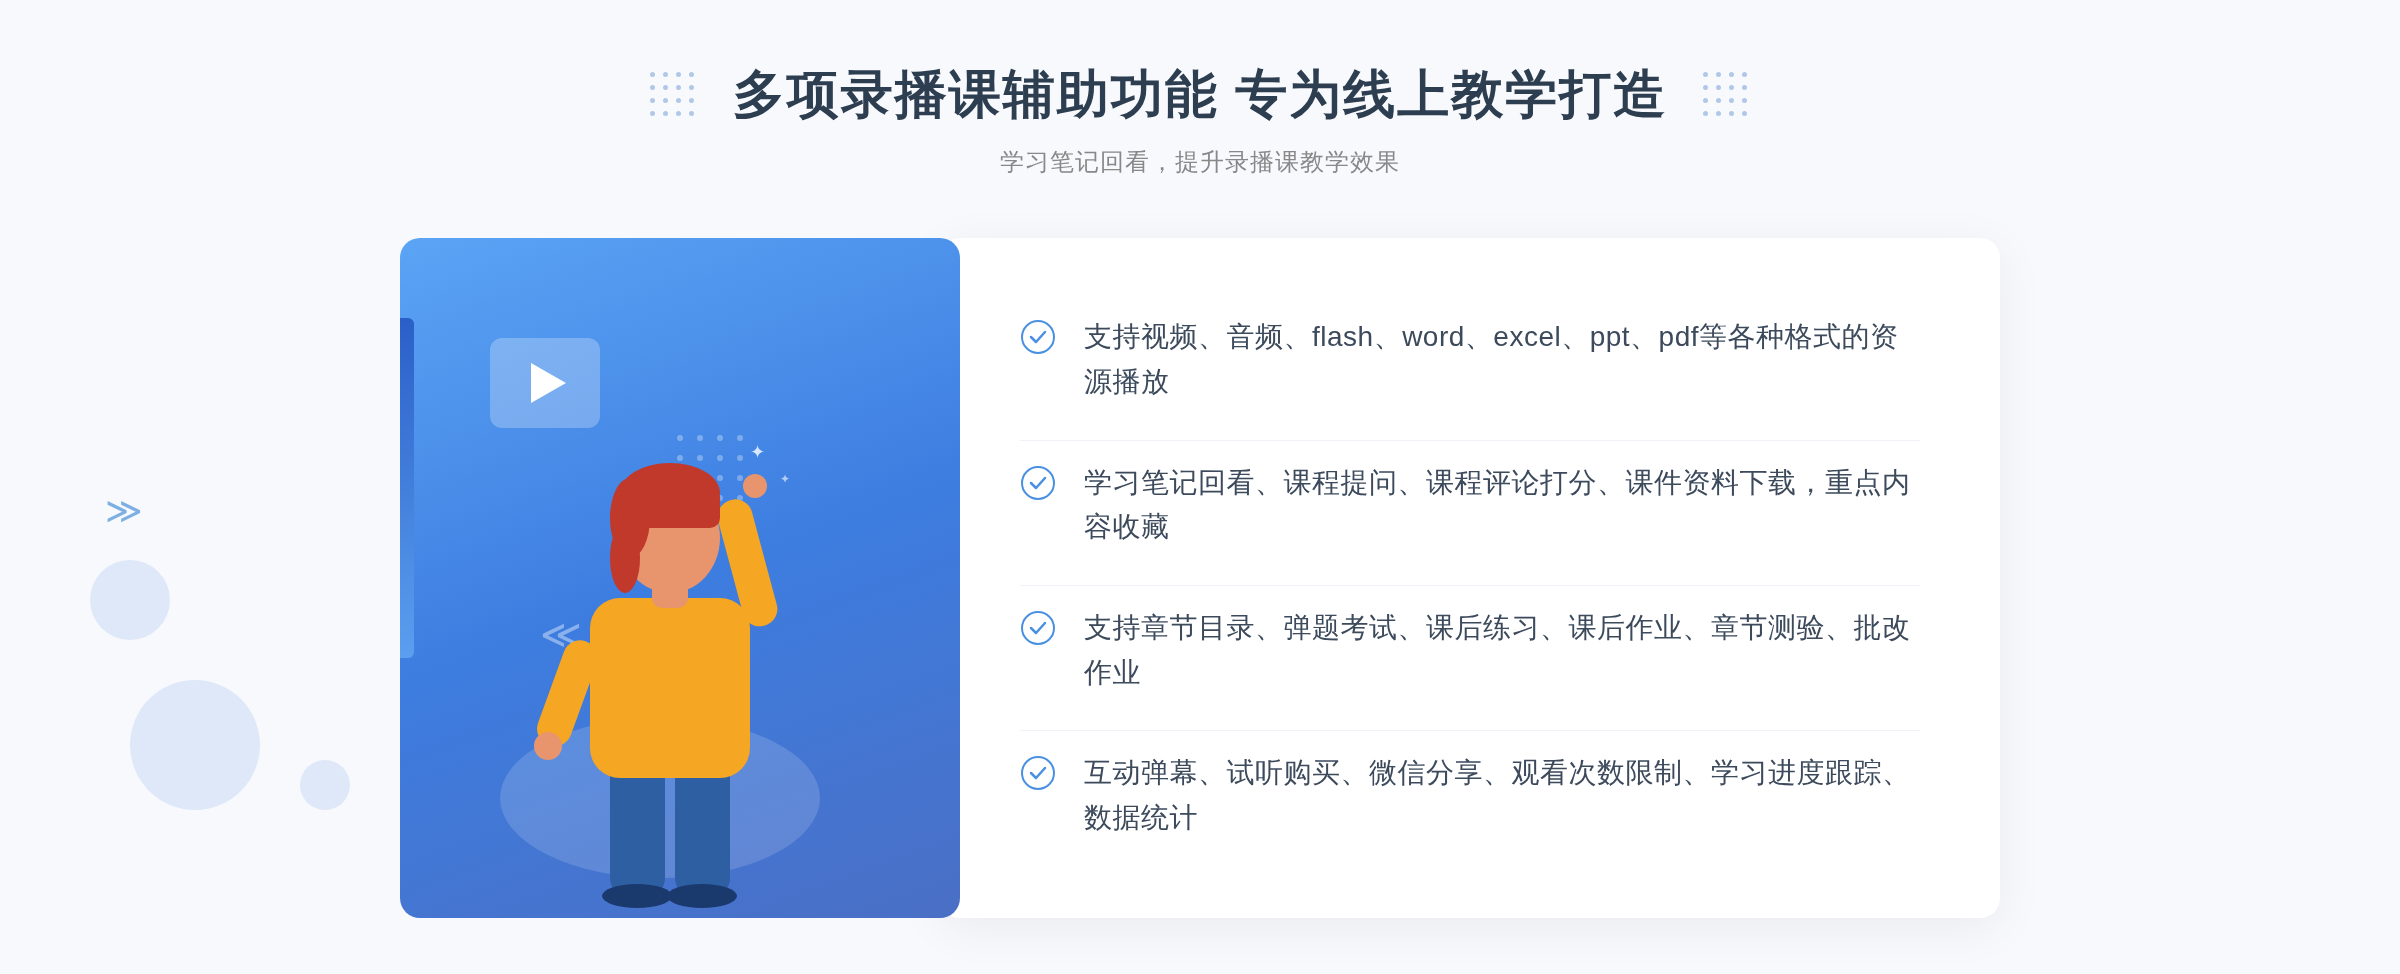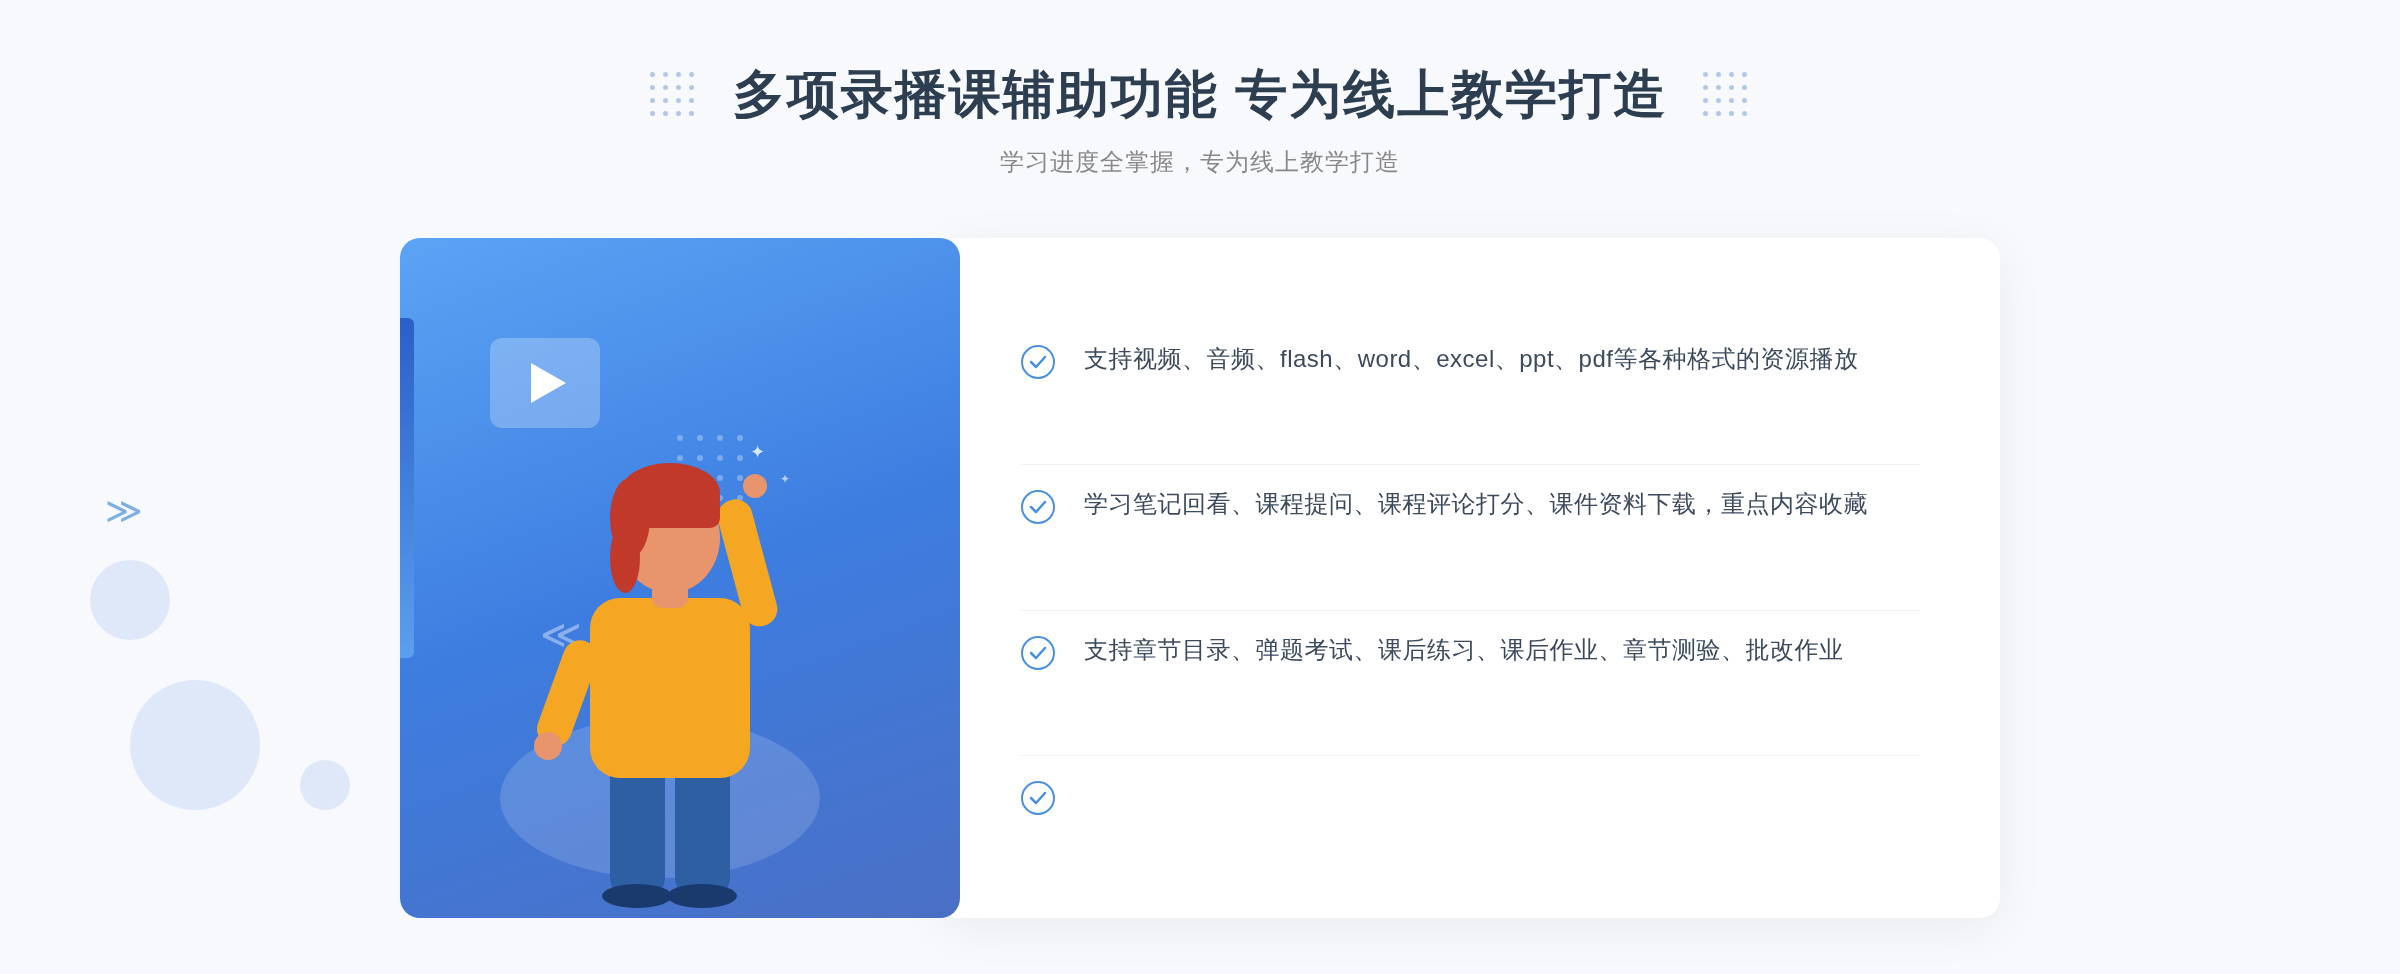--- a/index.html
+++ b/index.html
@@ -173,21 +173,21 @@
     }
 
     .check-icon {
       width: 36px;
       height: 36px;
       flex-shrink: 0;
       margin-top: 4px;
     }
 
     .feature-text {
-      font-size: 24px;
+      font-size: 28px;
       color: #3c4a5c;
       line-height: 1.6;
       letter-spacing: 0.5px;
     }
 
     
     .dots-grid {
       display: grid;
       grid-template-columns: repeat(4, 8px);
       grid-template-rows: repeat(4, 8px);
@@ -245,21 +245,21 @@
         <div class="dot-item"></div>
           <div class="dot-item"></div>
           <div class="dot-item"></div>
           <div class="dot-item"></div>
         <div class="dot-item"></div>
           <div class="dot-item"></div>
           <div class="dot-item"></div>
           <div class="dot-item"></div>
       </div>
     </div>
-    <p class="sub-title">学习进度全掌握，专为线上教学打造</p>
+    <p class="sub-title">学习笔记回看，提升录播课教学效果</p>
   </div>
 
   <div class="content-area">
 
     <div class="illustration-card">
 
       <div class="play-bubble">
         <div class="play-triangle"></div>
       </div>
 
@@ -355,18 +355,19 @@
         <span class="feature-text">支持章节目录、弹题考试、课后练习、课后作业、章节测验、批改作业</span>
       </div>
 
       <div class="feature-item">
         <div class="check-icon">
           <svg viewBox="0 0 36 36" xmlns="http://www.w3.org/2000/svg">
             <circle cx="18" cy="18" r="16" fill="none" stroke="#4a90e2" stroke-width="2"></circle>
             <polyline points="11,18 16,23 25,13" fill="none" stroke="#4a90e2" stroke-width="2.5" stroke-linecap="round" stroke-linejoin="round"></polyline>
           </svg>
         </div>
+        <span class="feature-text">互动弹幕、试听购买、微信分享、观看次数限制、学习进度跟踪、数据统计</span>
       </div>
 
     </div>
   </div>
 
 </div>
 
 </body></html>

